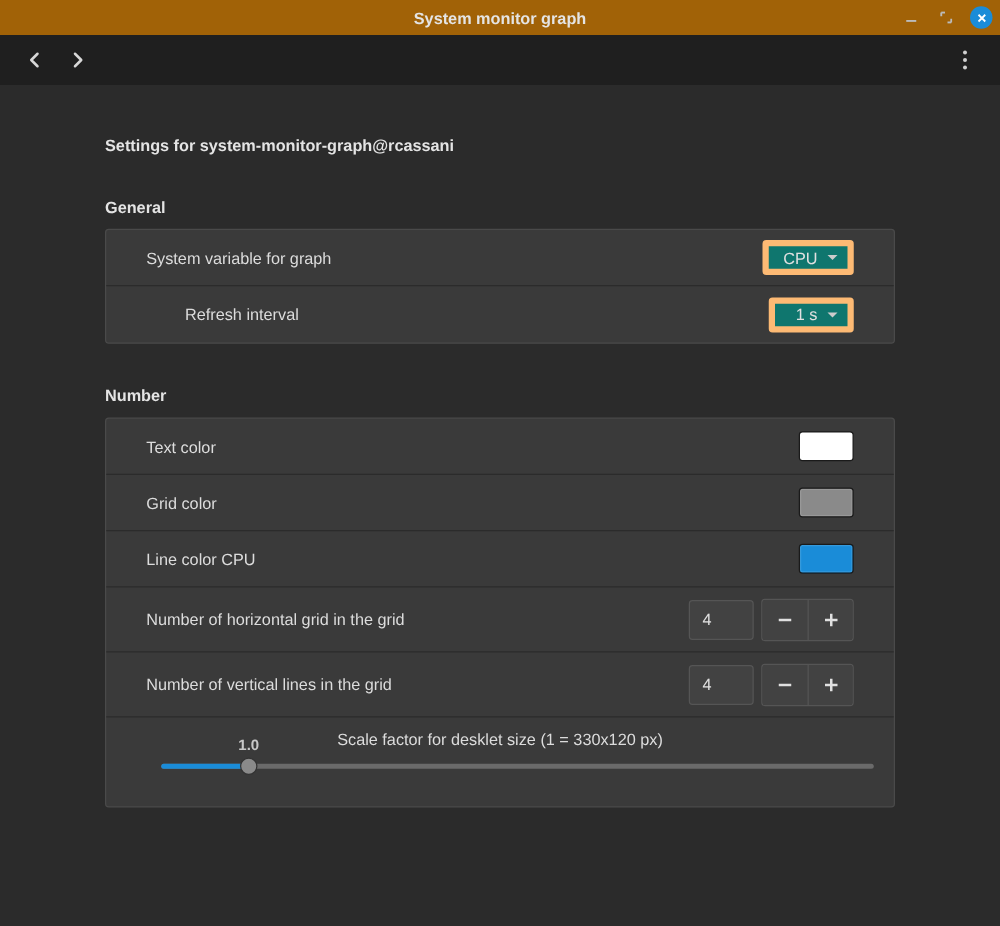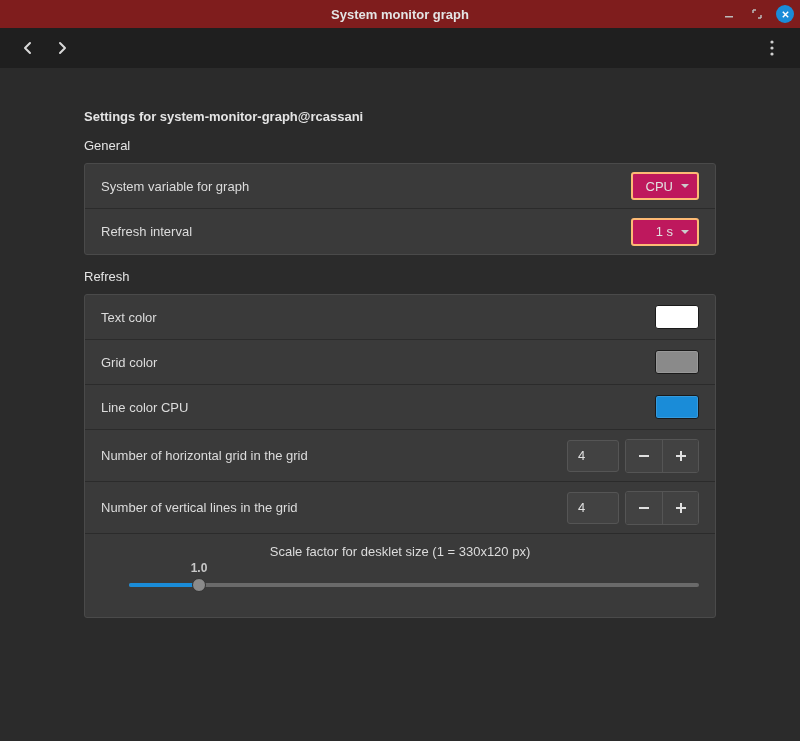--- a/index.html
+++ b/index.html
@@ -7,21 +7,21 @@
       width: 800px;
       height: 741px;
       background: #2b2b2b;
       font-family: -apple-system, BlinkMacSystemFont, "Segoe UI", sans-serif;
       color: #d8d8d8;
       font-size: 13px;
       overflow: hidden;
     }
     .titlebar {
       height: 28px;
-      background: #7f1d1d;
+      background: #a16207;
       display: flex;
       align-items: center;
       justify-content: center;
       position: relative;
     }
     .title {
       font-weight: 600;
       color: #e4e4e4;
       font-size: 13px;
     }
@@ -82,43 +82,43 @@
     .content {
       padding: 0 84px 20px 84px;
     }
     .page-title {
       font-weight: bold;
       color: #e4e4e4;
       font-size: 13px;
       margin-top: 41px;
     }
     .section-title {
-      font-weight: normal;
+      font-weight: bold;
       color: #e4e4e4;
       font-size: 13px;
-      margin-top: 14px;
+      margin-top: 34px;
       margin-bottom: 10px;
     }
     .panel {
       background: #3a3a3a;
       border: 1px solid #4a4a4a;
       border-radius: 3px;
     }
     .row {
       height: 45px;
       display: flex;
       align-items: center;
-      padding: 0 16px;
+      padding: 0 32px;
       border-bottom: 1px solid #2b2b2b;
     }
-    .row:last-child { border-bottom: none; }
+    .row:last-child { border-bottom: none; margin-left: 31px; }
     .row-label { flex: 1; color: #dcdcdc; }
     .dropdown {
-      background: #be185d;
-      border: 2px solid #fdba74;
+      background: #0f766e;
+      border: 5px solid #fdba74;
       border-radius: 3px;
       height: 28px;
       padding: 0 8px 0 12px;
       display: flex;
       align-items: center;
       gap: 8px;
       color: #e0e0e0;
       cursor: pointer;
       min-width: 68px;
       justify-content: flex-end;
@@ -171,21 +171,21 @@
       cursor: pointer;
     }
     .spin-btn + .spin-btn { border-left: 1px solid #555; }
     .slider-row {
       padding: 10px 16px 24px 16px;
       border-bottom: none;
     }
     .slider-caption {
       text-align: center;
       color: #dcdcdc;
-      margin-bottom: 18px;
+      margin-bottom: 6px;
     }
     .slider-wrap {
       position: relative;
       height: 16px;
     }
     .slider-track {
       position: absolute;
       left: 28px; right: 0;
       top: 50%;
       height: 4px;
@@ -279,21 +279,21 @@
     </div>
     <div class="row">
       <div class="row-label">Refresh interval</div>
       <div class="dropdown">
         <span>1 s</span>
         <span class="caret"></span>
       </div>
     </div>
   </div>
 
-  <div class="section-title">Refresh</div>
+  <div class="section-title">Number</div>
   <div class="panel">
     <div class="row">
       <div class="row-label">Text color</div>
       <div class="swatch-btn" style="background:#ffffff"></div>
     </div>
     <div class="row">
       <div class="row-label">Grid color</div>
       <div class="swatch-btn" style="background:#8a8a8a"></div>
     </div>
     <div class="row">

